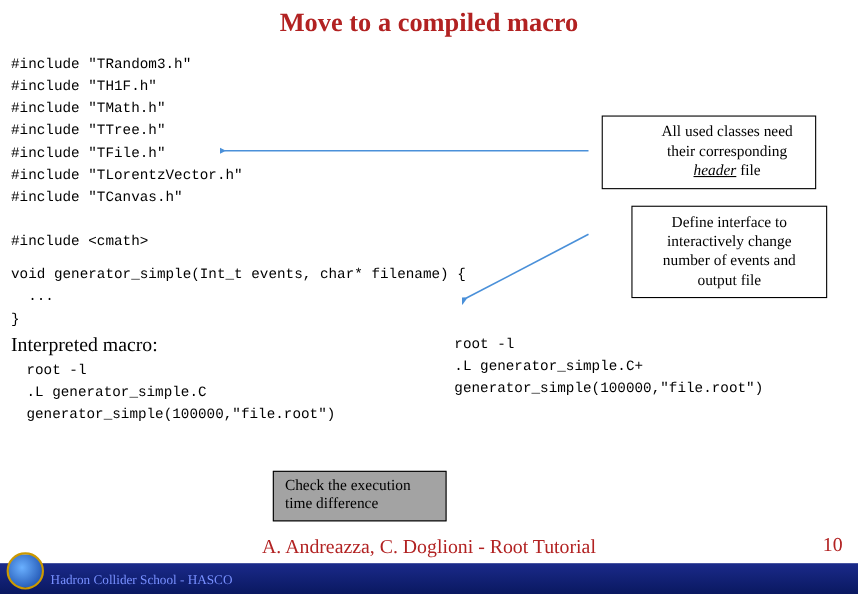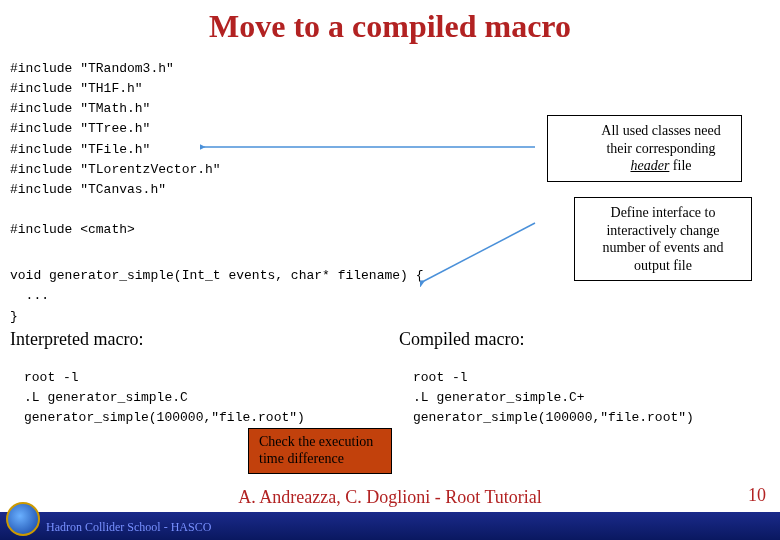--- a/index.html
+++ b/index.html
@@ -6,21 +6,21 @@
   body {
     width: 780px;
     height: 540px;
     font-family: "Times New Roman", serif;
     background: #fff;
     position: relative;
     overflow: hidden;
   }
   .title {
     text-align: center;
-    font-size: 32px;
+    font-size: 24px;
     font-weight: bold;
     color: #b22222;
     padding: 8px 0 14px 0;
   }
   .content {
     padding: 0 10px;
     position: relative;
   }
   .code-block {
     font-family: "Courier New", monospace;
@@ -46,32 +46,32 @@
   .sub-cols {
     display: flex;
     padding: 2px 10px 0 10px;
     gap: 18px;
   }
   .col { flex: 1; }
   .col h3 {
     font-family: "Times New Roman", serif;
     font-size: 18px;
     font-weight: normal;
-    margin-bottom: 18px;
+    margin-bottom: 3px;
   }
   .col .code-block { padding-left: 14px; font-size: 13px; }
   .yellow-box {
     position: absolute;
     left: 248px;
     top: 428px;
-    background: #c2410c;
+    background: #a3a3a3;
     border: 1px solid #000;
     font-size: 14px;
     padding: 5px 10px;
-    width: 144px;
+    width: 158px;
     line-height: 1.2;
   }
   .footer {
     position: absolute;
     bottom: 0;
     left: 0;
     right: 0;
     height: 28px;
     background: linear-gradient(#1a2a8a, #0a1860);
   }
@@ -118,21 +118,21 @@
 <div class="content">
   <div class="code-block" id="includes">#include "TRandom3.h"
 #include "TH1F.h"
 #include "TMath.h"
 #include "TTree.h"
 #include "TFile.h"
 #include "TLorentzVector.h"
 #include "TCanvas.h"
 
 #include &lt;cmath&gt;</div>
-  <div class="code-block" style="margin-top:26px;">void generator_simple(Int_t events, char* filename) {
+  <div class="code-block" style="margin-top:10px;">void generator_simple(Int_t events, char* filename) {
   ...
 }</div>
 
   <div class="callout callout1">
     <span>All used classes need their corresponding </span><span class="underline-link">header</span><span> file</span>
   </div>
   <div class="callout callout2">Define interface to interactively change number of events and output file</div>
 
   <svg class="arrow" style="left:200px; top:82px;" width="340" height="12">
     <defs>
@@ -153,21 +153,20 @@
 </div>
 
 <div class="sub-cols">
   <div class="col">
     <h3>Interpreted macro:</h3>
     <div class="code-block">root -l
 .L generator_simple.C
 generator_simple(100000,"file.root")</div>
   </div>
   <div class="col">
-    <h3>Compiled macro:</h3>
     <div class="code-block">root -l
 .L generator_simple.C+
 generator_simple(100000,"file.root")</div>
   </div>
 </div>
 
 <div class="yellow-box">Check the execution time difference</div>
 
 <div class="footer-credit">A. Andreazza, C. Doglioni - Root Tutorial</div>
 <div class="page-num">10</div>

